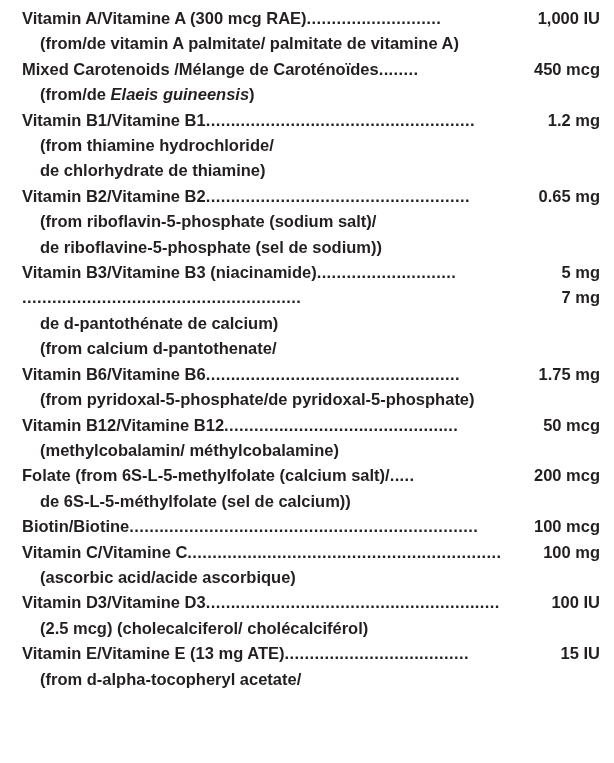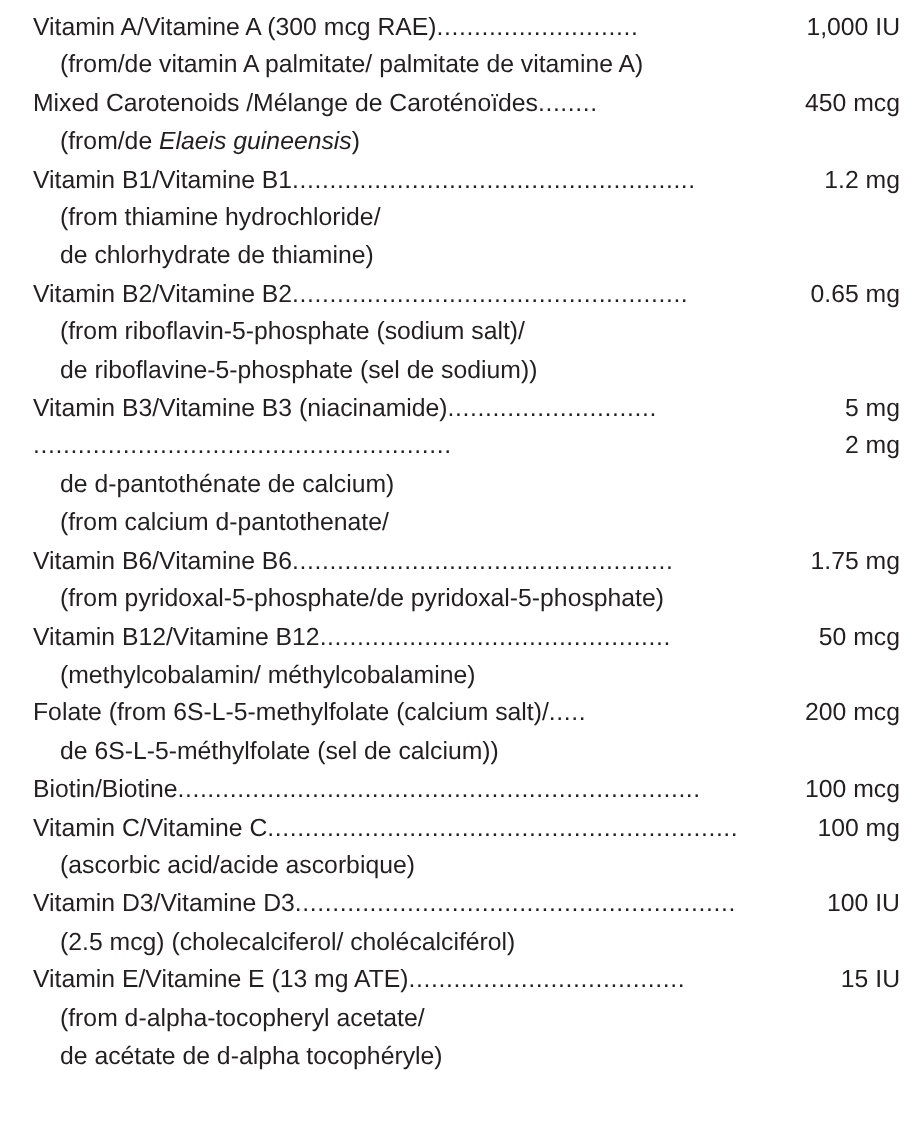--- a/index.html
+++ b/index.html
@@ -23,20 +23,21 @@
   .entry {
     margin: 0;
     padding: 0;
   }
   .line {
     display: flex;
     align-items: flex-start;
     font-size: 16.5px;
     line-height: 25.4px;
     white-space: pre;
+    font-weight: bold;
   }
   .line.sub {
     padding-left: 18px;
   }
   .nm {
     flex: 0 0 auto;
   }
   .dots {
     flex: 1 1 auto;
     overflow: hidden;
@@ -114,21 +115,21 @@
     <div class="line">
       <span class="nm">Vitamin B3/Vitamine B3 (niacinamide)</span>
       <span class="dots">............................</span>
       <span class="amt">5 mg</span>
     </div>
   </div>
 
   <div class="entry">
     <div class="line">
       <span class="dots">........................................................</span>
-      <span class="amt">2 mg</span>
+      <span class="amt">7 mg</span>
     </div>
     <div class="line sub nodots">
       <span class="nm">de d-pantothénate de calcium)</span>
     </div>
     <div class="line sub nodots">
       <span class="nm">(from calcium d-pantothenate/</span>
     </div>
   </div>
 
   <div class="entry">
@@ -196,18 +197,15 @@
 
   <div class="entry">
     <div class="line">
       <span class="nm">Vitamin E/Vitamine E (13 mg ATE)</span>
       <span class="dots">.....................................</span>
       <span class="amt">15 IU</span>
     </div>
     <div class="line sub nodots">
       <span class="nm">(from d-alpha-tocopheryl acetate/</span>
     </div>
-    <div class="line sub nodots">
-      <span class="nm">de acétate de d-alpha tocophéryle)</span>
-    </div>
   </div>
 
 </div>
 
 </body></html>

